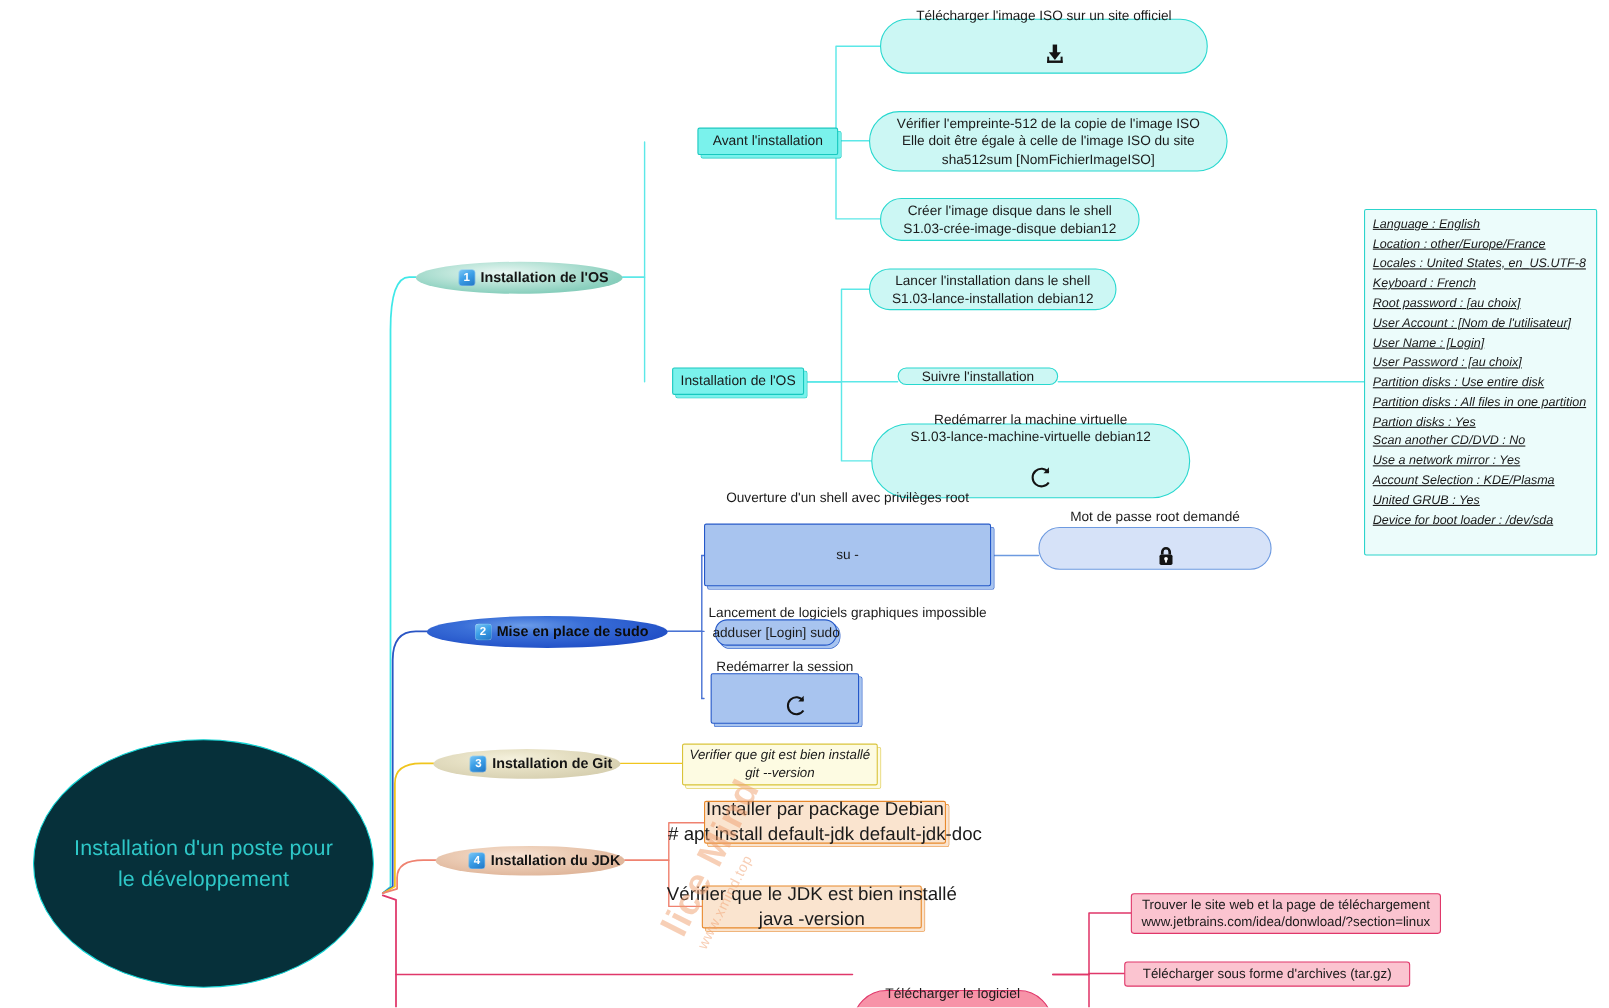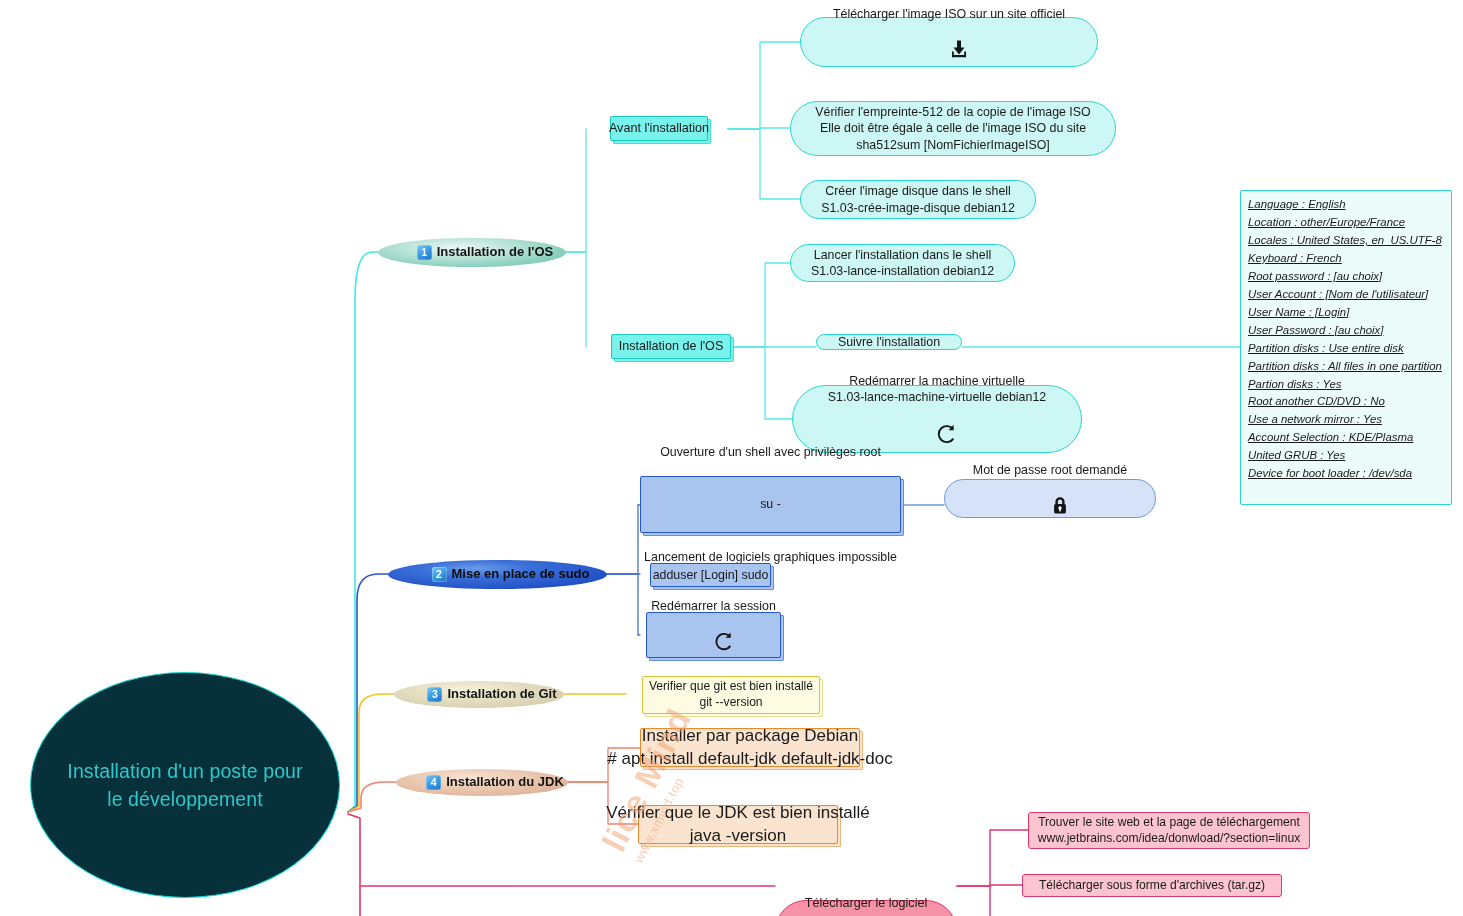--- a/index.html
+++ b/index.html
@@ -224,21 +224,21 @@
   <div class="node mainbranch mb-git" style="left:394px; top:681px; width:170px; height:27px;">
     <span class="badge">3</span>
     <span>Installation de Git</span>
   </div>
 
   <div class="node mainbranch mb-jdk" style="left:396px; top:769px; width:172px; height:27px;">
     <span class="badge">4</span>
     <span>Installation du JDK</span>
   </div>
 
-  <div class="node rect-cy" style="left:610px; top:116px; width:98px; height:25px;">
+  <div class="node rect-cy" style="left:634px; top:116px; width:128px; height:25px;">
     <span>Avant l'installation</span>
   </div>
 
   <div class="node rect-cy" style="left:611px; top:334px; width:120px; height:25px;">
     <span>Installation de l'OS</span>
   </div>
 
   <div class="node pill-cy" style="left:800px; top:17px; width:298px; height:50px;">
     <span class="ln">Télécharger l'image ISO sur un site officiel</span>
     <span class="icon">
@@ -290,21 +290,21 @@
     <span class="ln">Location : other/Europe/France</span>
     <span class="ln">Locales : United States, en_US.UTF-8</span>
     <span class="ln">Keyboard : French</span>
     <span class="ln">Root password : [au choix]</span>
     <span class="ln">User Account : [Nom de l'utilisateur]</span>
     <span class="ln">User Name : [Login]</span>
     <span class="ln">User Password : [au choix]</span>
     <span class="ln">Partition disks : Use entire disk</span>
     <span class="ln">Partition disks : All files in one partition</span>
     <span class="ln">Partion disks : Yes</span>
-    <span class="ln">Root another CD/DVD : No</span>
+    <span class="ln">Scan another CD/DVD : No</span>
     <span class="ln">Use a network mirror : Yes</span>
     <span class="ln">Account Selection : KDE/Plasma</span>
     <span class="ln">United GRUB : Yes</span>
     <span class="ln">Device for boot loader : /dev/sda</span>
   </div>
 
   <div class="node rect-bl" style="left:640px; top:476px; width:261px; height:57px;gap:36px;">
     <span class="ln">Ouverture d'un shell avec privilèges root</span>
     <span class="ln">su -</span>
     <span class="ln">Lancement de logiciels graphiques impossible</span>
@@ -317,35 +317,35 @@
           <g fill="#141414">
         <path d="M4.4 8.2 v-2.4 a4.6 4.6 0 0 1 9.2 0 v2.4 h-2.4 v-2.4 a2.2 2.2 0 0 0 -4.4 0 v2.4 Z"></path>
         <rect x="3.1" y="8" width="11.8" height="9.6" rx="1.6"></rect>
         <circle cx="9" cy="12" r="1.7" fill="#ffffff"></circle>
         <rect x="8.2" y="12" width="1.6" height="3.4" fill="#ffffff"></rect>
       </g>
         </svg>
     </span>
   </div>
 
-  <div class="node rect-bl" style="left:650px; top:563px; width:121px; height:24px;">
+  <div class="node rect-bl" style="left:650px; top:563px; width:111px; height:24px;border-radius:11px;">
     <span class="ln">adduser [Login] sudo</span>
   </div>
 
   <div class="node rect-bl" style="left:646px; top:612px; width:135px; height:46px;">
     <span class="ln">Redémarrer la session</span>
     <span class="icon">
       <svg width="24" height="21" viewBox="0 0 24 21">
         <path d="M18.2 6.0 A7.7 7.7 0 1 0 18.4 14.9" fill="none" stroke="#141414" stroke-width="1.9"></path>
         <path d="M18.6 1.6 L18.6 6.8 L13.7 6.8 Z" fill="#141414"></path>
       </svg>
     </span>
   </div>
 
-  <div class="node rect-ye" style="left:642px; top:676px; width:178px; height:38px;">
+  <div class="node rect-ye" style="left:620px; top:676px; width:178px; height:38px;font-style:italic;">
     <span class="ln">Verifier que git est bien installé</span>
     <span class="ln">git --version</span>
   </div>
 
   <div class="node rect-or" style="left:640px; top:728px; width:220px; height:39px;">
     <span class="ln">Installer par package Debian</span>
     <span class="ln"># apt install default-jdk default-jdk-doc</span>
   </div>
 
   <div class="node rect-or" style="left:638px; top:805px; width:200px; height:39px;">

